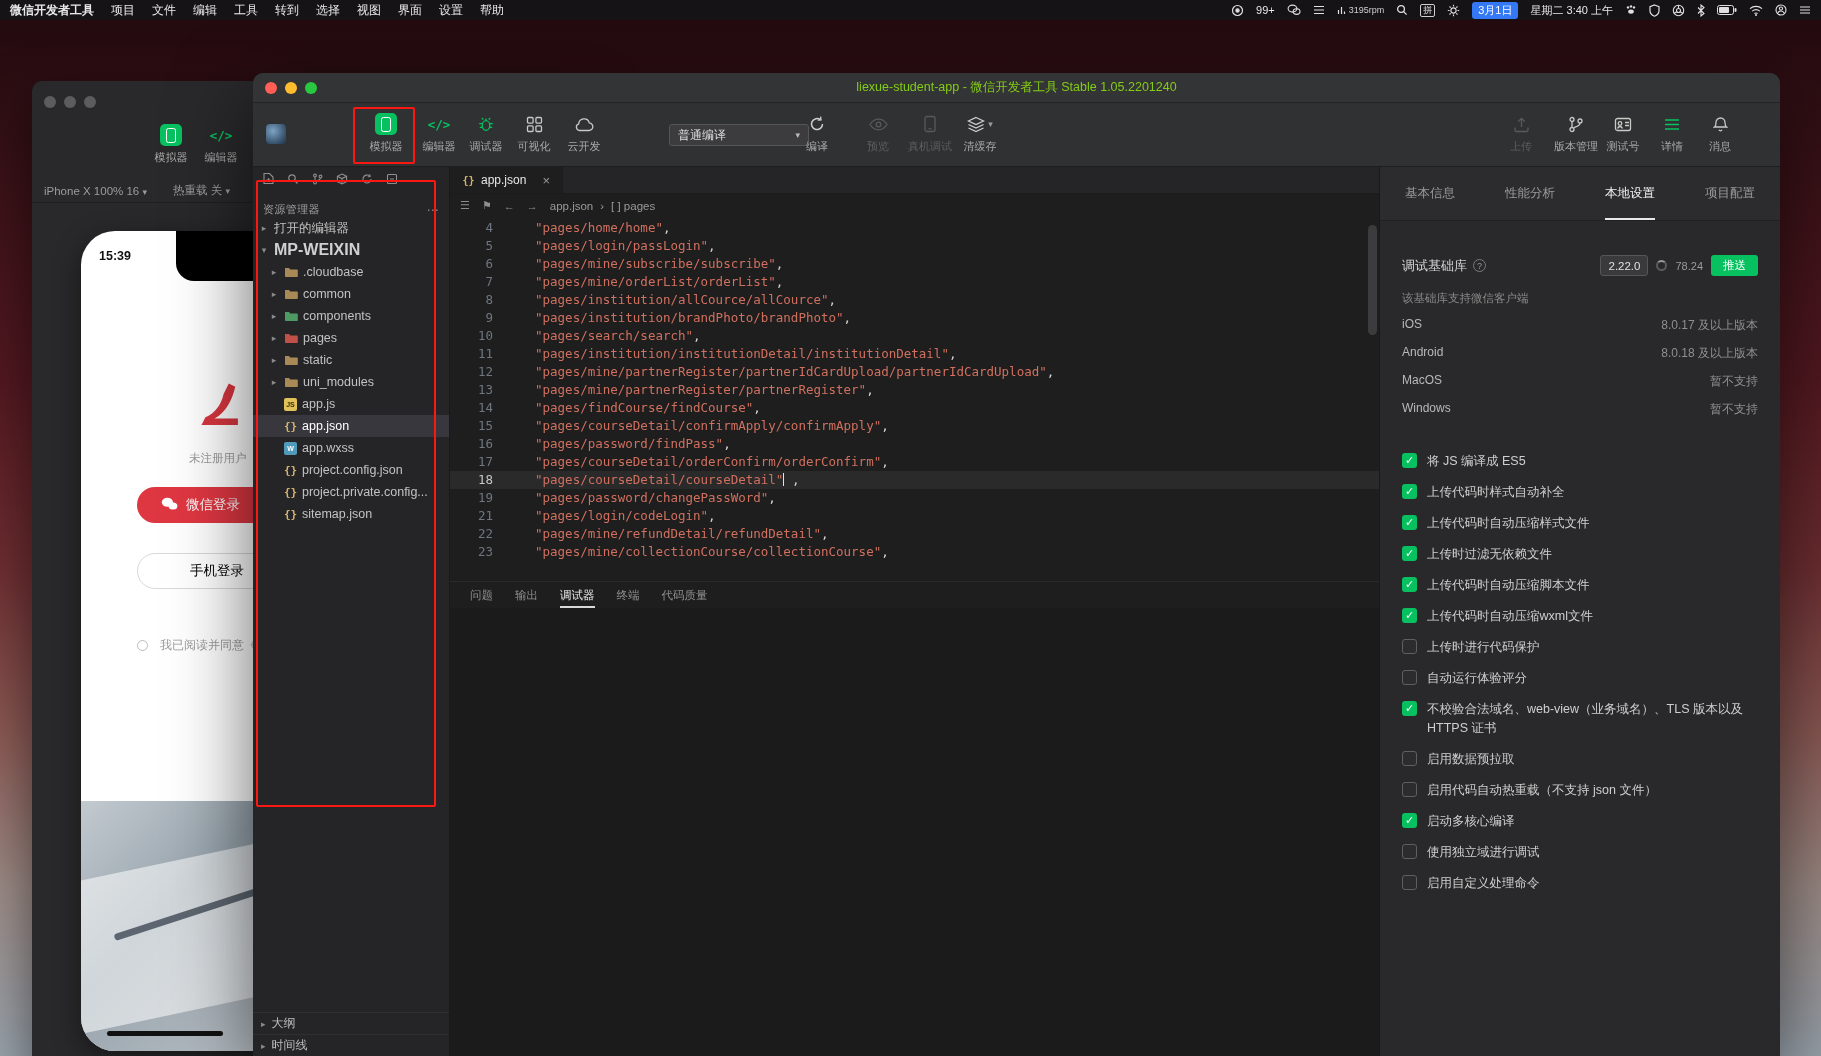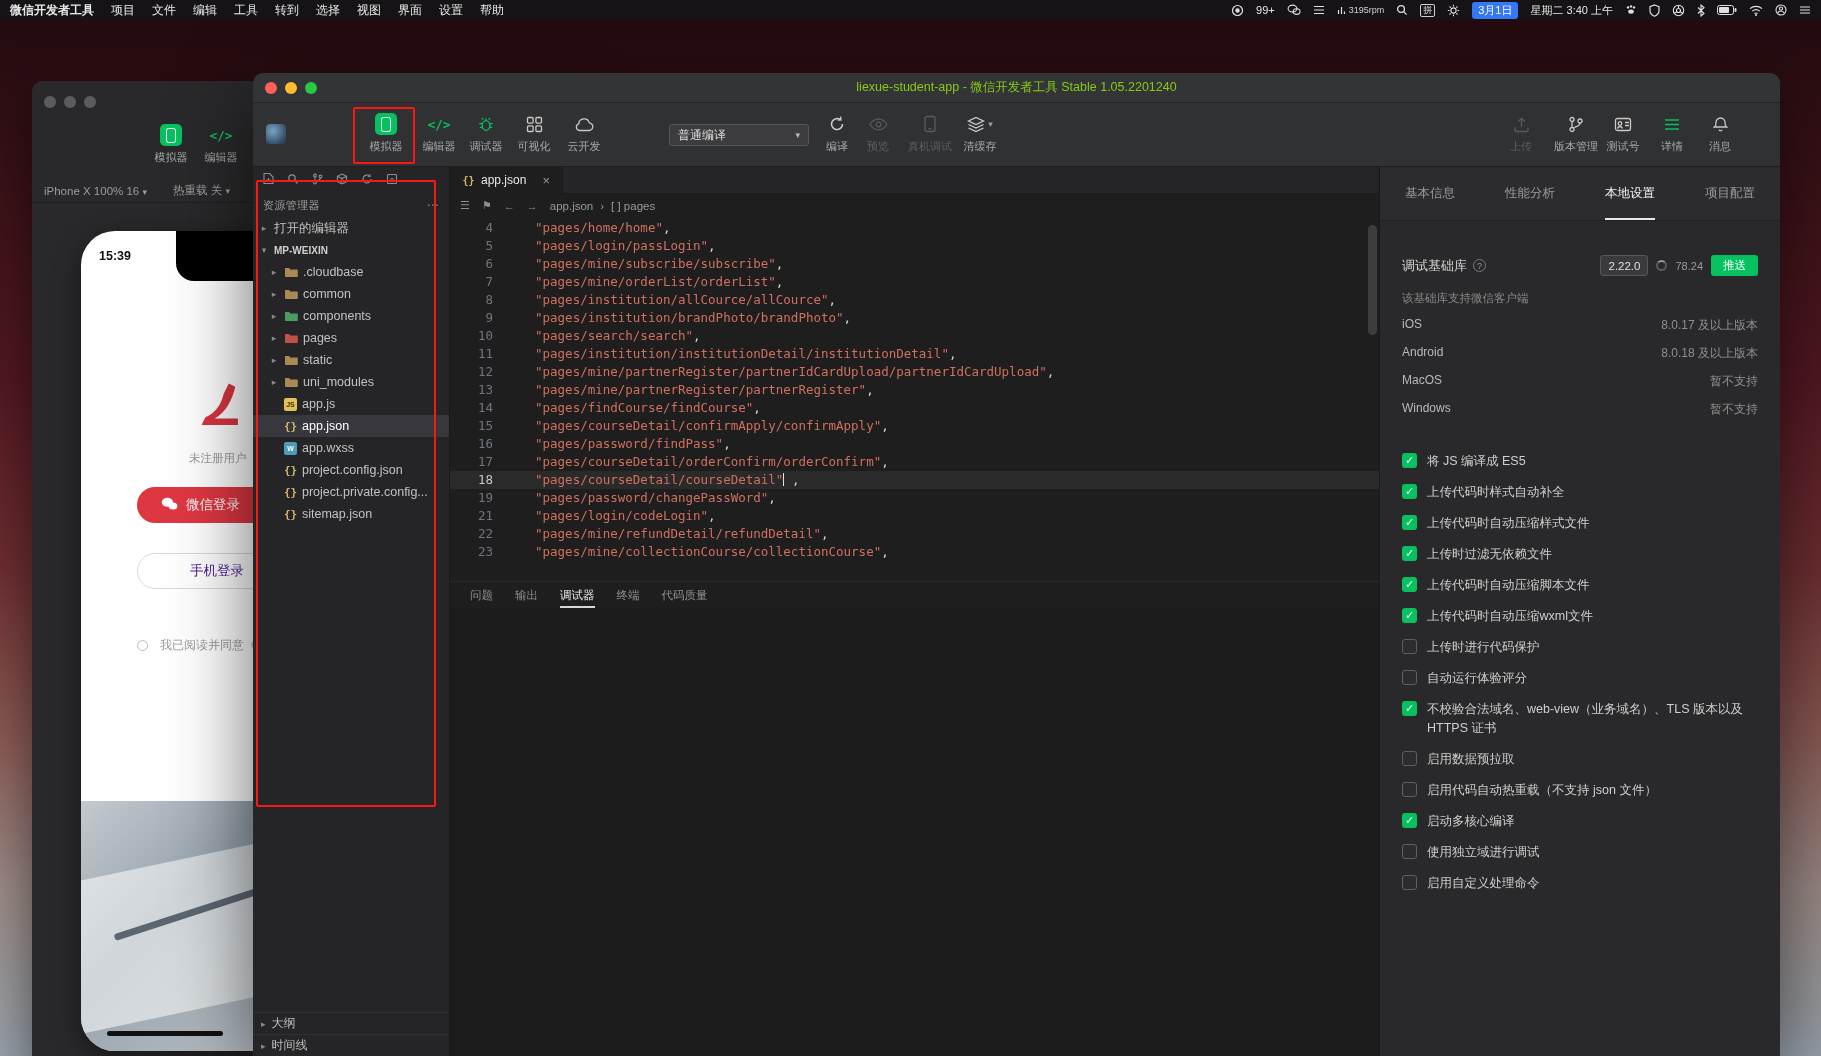--- a/index.html
+++ b/index.html
@@ -33,21 +33,21 @@
 
   .phone{position:absolute;left:49px;top:150px;width:260px;height:820px;background:#fff;border-radius:34px;
     overflow:hidden;box-shadow:0 8px 28px rgba(0,0,0,.45)}
   .ptime{position:absolute;left:18px;top:18px;font-size:12.5px;font-weight:bold;color:#111}
   .notch{position:absolute;left:95px;top:0;width:165px;height:50px;background:#000;border-radius:0 0 0 18px}
   .plogo{position:absolute;left:114px;top:148px;width:52px;height:48px}
   .pnote{position:absolute;left:108px;top:220px;font-size:11.5px;color:#999}
   .btn-red{position:absolute;left:56px;top:256px;width:186px;height:36px;border-radius:18px;background:#df3742;
     color:#fff;font-size:13.5px;display:flex;align-items:center;justify-content:flex-start;gap:8px;padding-left:24px}
   .btn-white{position:absolute;left:56px;top:322px;width:186px;height:36px;border-radius:18px;border:1px solid #d9d9d9;
-    color:#4c1d95;font-size:13.5px;display:flex;align-items:center;padding-left:52px;background:#fff}
+    color:#000000;font-size:13.5px;display:flex;align-items:center;padding-left:52px;background:#fff}
   .agree{position:absolute;left:56px;top:406px;display:flex;align-items:center;gap:12px;font-size:12px;color:#999}
   .radio{width:11px;height:11px;border:1px solid #bbb;border-radius:50%;flex:none}
   .pphoto{position:absolute;left:0;top:570px;right:0;height:250px;
     background:linear-gradient(135deg,#c3cad0 0%,#98a4ad 38%,#aab3ba 64%,#c7ccd1 100%)}
   .pphoto::before{content:"";position:absolute;left:-30px;top:60px;width:260px;height:150px;background:rgba(255,255,255,.55);
     transform:rotate(-12deg);border-radius:6px}
   .pphoto::after{content:"";position:absolute;left:30px;top:110px;width:150px;height:7px;background:#5d6670;
     transform:rotate(-18deg);border-radius:3px}
   .homebar{position:absolute;left:26px;top:800px;width:116px;height:5px;border-radius:3px;background:#111}
 
@@ -80,28 +80,28 @@
 
   .red-box{position:absolute;border:2px solid #fb1812;border-radius:2px;z-index:45;pointer-events:none}
   .red-box.sim-btn{left:100px;top:34px;width:62px;height:57px}
   .red-box.explorer{left:3px;top:107px;width:180px;height:627px}
 
   .content{flex:1;display:flex;min-height:0}
 
   
   .sidebar{width:197px;background:#252527;border-right:1px solid #19191a;position:relative;flex:none}
   .side-icons{height:26px;display:flex;align-items:center;gap:13px;padding:0 10px;color:#8f8f8f}
-  .exp-header{height:24px;display:flex;align-items:center;padding:0 10px;font-size:11px;color:#9f9f9f;letter-spacing:.4px}
+  .exp-header{height:24px;display:flex;align-items:flex-end;padding:0 10px;font-size:11px;color:#9f9f9f;letter-spacing:.4px}
   .exp-header .more{margin-left:auto;color:#8f8f8f;font-size:12px}
   .tree{font-size:12.5px;color:#c2c2c2}
   .trow{height:22px;display:flex;align-items:center;gap:5px;padding-left:6px;white-space:nowrap;cursor:default}
   .trow.lvl1{padding-left:16px}
   .trow.selected{background:#37373d;color:#fff}
   .trow .arrow{color:#8a8a8a;font-size:9px;width:10px;text-align:center;flex:none}
-  .trow.bold .tlbl{font-weight:bold;font-size:10px;color:#d0d0d0}
+  .trow.bold .tlbl{font-weight:bold;font-size:16px;color:#d0d0d0}
   .fi{width:13px;height:13px;border-radius:2px;font-size:7px;font-weight:bold;display:flex;align-items:center;
     justify-content:center;flex:none}
   .fi-js{background:#e2c05a;color:#3a3200}
   .fi-wxss{background:#519aba;color:#fff}
   .fi-json{color:#d8b76e;font-weight:bold;font-size:11px;width:13px;text-align:center;flex:none;
     font-family:"DejaVu Sans Mono",monospace}
   .side-bottom{position:absolute;left:0;right:0;bottom:0}
   .sb-row{height:22px;border-top:1px solid #303032;display:flex;gap:6px;align-items:center;padding:0 8px;
     font-size:12px;color:#bdbdbd}
   .sb-row .arrow{color:#8a8a8a;font-size:9px}
@@ -383,21 +383,21 @@
             </svg>
           </div>
         <div class="tlabel">云开发</div>
       </div>
 
       <div class="compile-select">
         <span>普通编译</span>
         <span class="caret">▾</span>
       </div>
 
-      <div class="titem" style="left:556px">
+      <div class="titem" style="left:536px">
         <div class="ticon">
             <svg width="18" height="18" viewBox="0 0 18 18" fill="none" stroke="#cfcfcf" stroke-width="1.5">
               <path d="M14.5 9a5.5 5.5 0 1 1-2-4.2"></path>
               <path d="M12.6 1.6l.4 3.4-3.4.2" stroke-width="1.3"></path>
             </svg>
           </div>
         <div class="tlabel">编译</div>
       </div>
       <div class="titem dim" style="left:597px">
         <div class="ticon">

